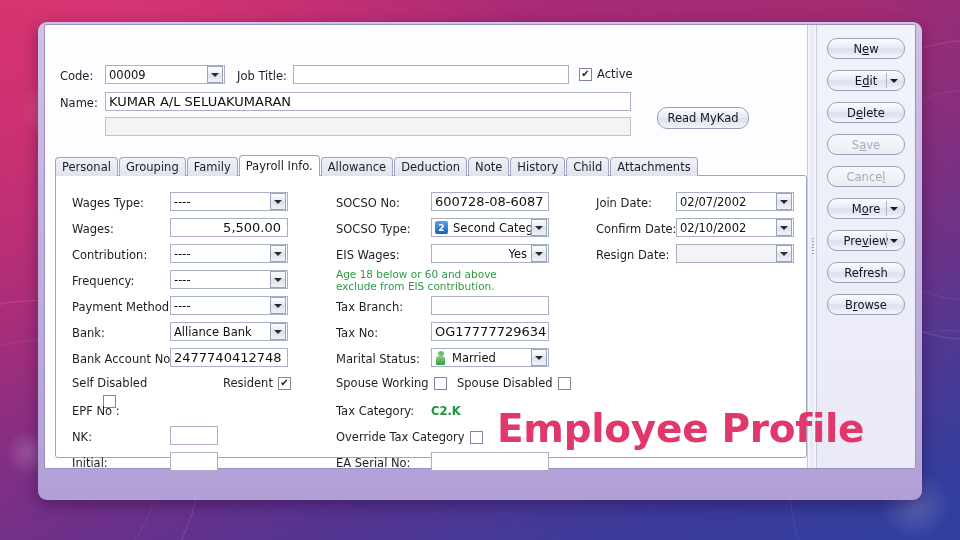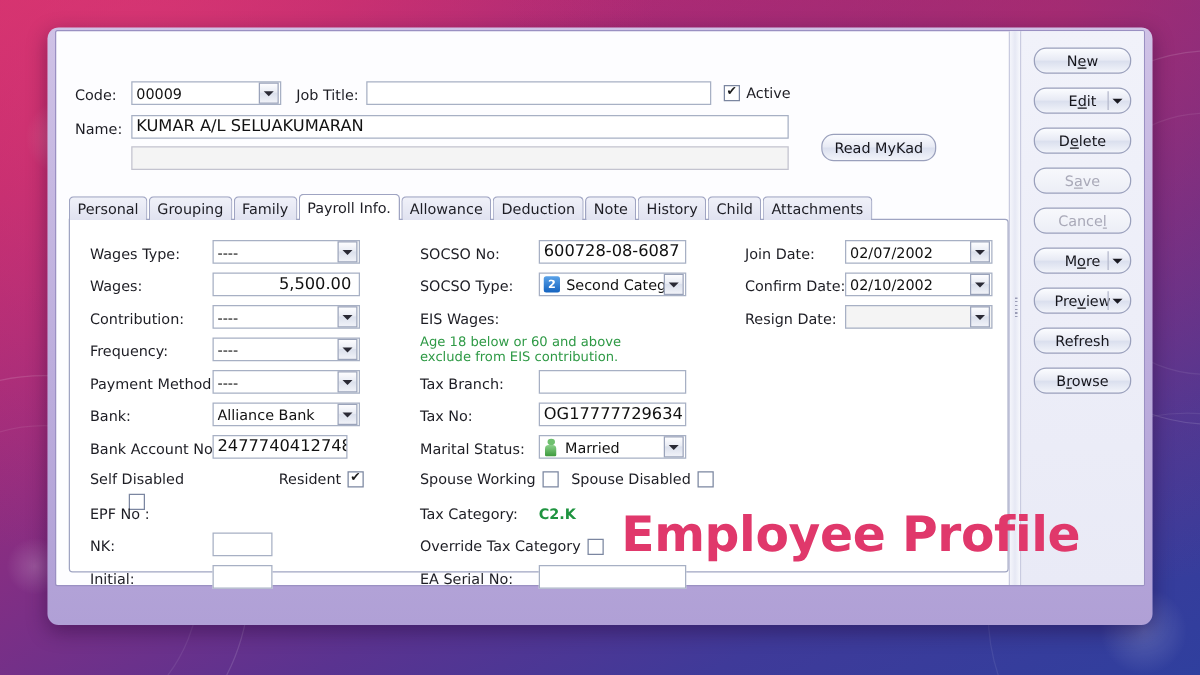--- a/index.html
+++ b/index.html
@@ -383,21 +383,21 @@
 
           <span class="lbl abs" style="left:16px; top:150px;">Bank:</span>
           <span class="combo abs" style="left:114px; top:146px; width:118px;">
             <span class="val">Alliance Bank</span>
             <span class="arrow">
                 <i></i>
               </span>
           </span>
 
           <span class="lbl abs" style="left:16px; top:176px;">Bank Account No:</span>
-          <span class="inp abs" style="left:114px; top:172px; width:108px;">2477740412748</span>
+          <span class="inp abs" style="left:114px; top:172px; width:118px;">2477740412748</span>
 
           <span class="chk abs" style="left:16px; top:200px;flex-direction:column;">
             <span>Self Disabled</span>
             <span class="box"></span>
           </span>
           <span class="chk abs" style="left:167px; top:200px;">
             <span>Resident</span>
             <span class="box">✔</span>
           </span>
 
@@ -415,20 +415,26 @@
           <span class="lbl abs" style="left:280px; top:46px;">SOCSO Type:</span>
           <span class="combo abs" style="left:375px; top:42px; width:118px;">
             <span class="badge">2</span>
             <span class="val">Second Categor</span>
             <span class="arrow">
                 <i></i>
               </span>
           </span>
 
           <span class="lbl abs" style="left:280px; top:72px;">EIS Wages:</span>
+          <span class="combo abs" style="left:375px; top:68px; width:118px;">
+            <span class="val r">Yes</span>
+            <span class="arrow">
+                <i></i>
+              </span>
+          </span>
 
           <span class="note abs" style="left:280px; top:92px; width:230px;">
             <span>Age 18 below or 60 and above</span><br>
             <span>exclude from EIS contribution.</span>
           </span>
 
           <span class="lbl abs" style="left:280px; top:124px;">Tax Branch:</span>
           <span class="inp abs" style="left:375px; top:120px; width:118px;"></span>
 
           <span class="lbl abs" style="left:280px; top:150px;">Tax No:</span>

